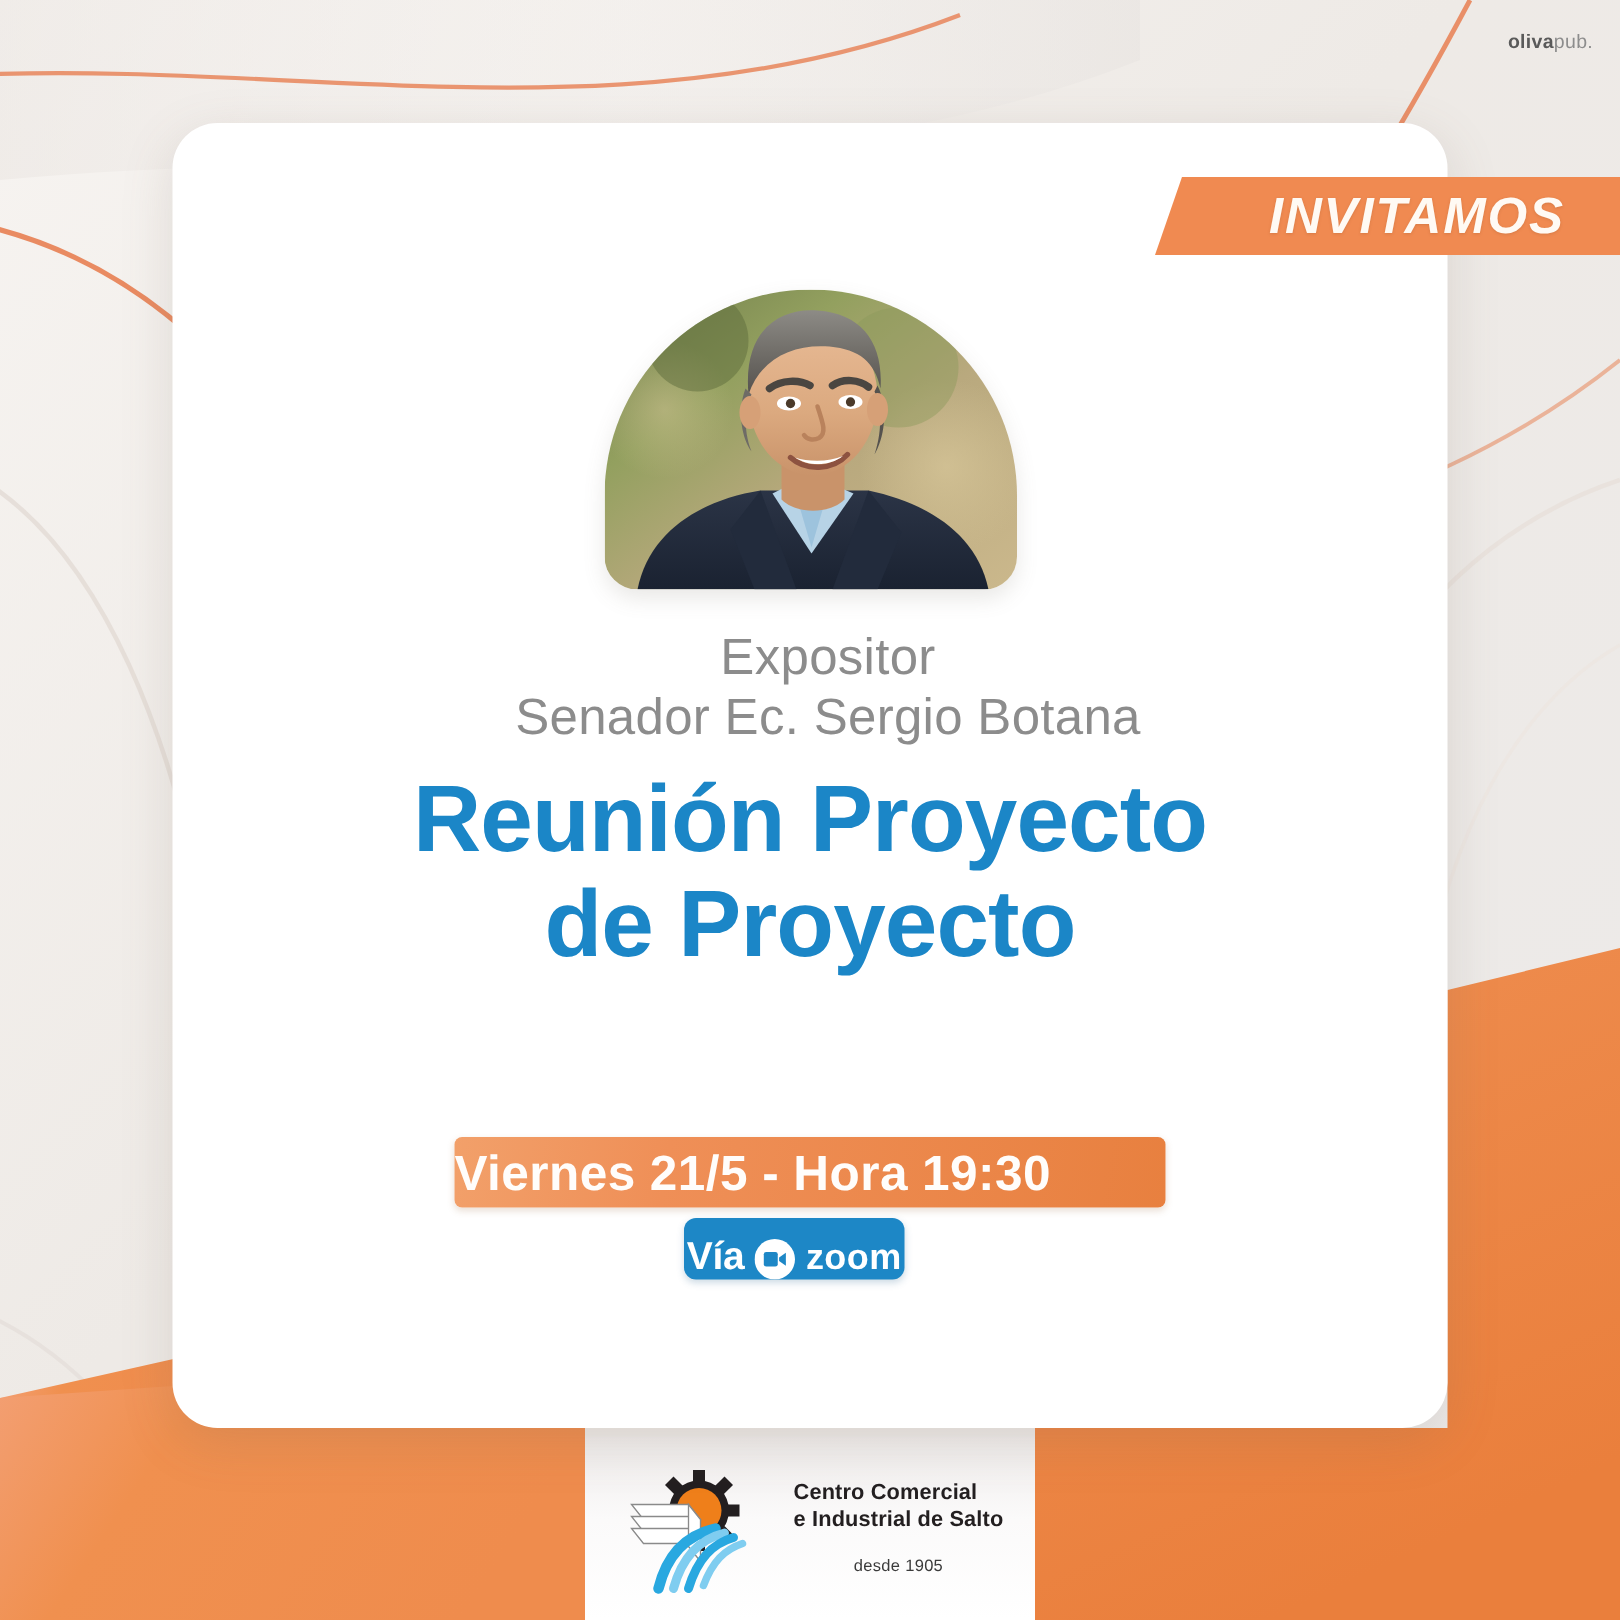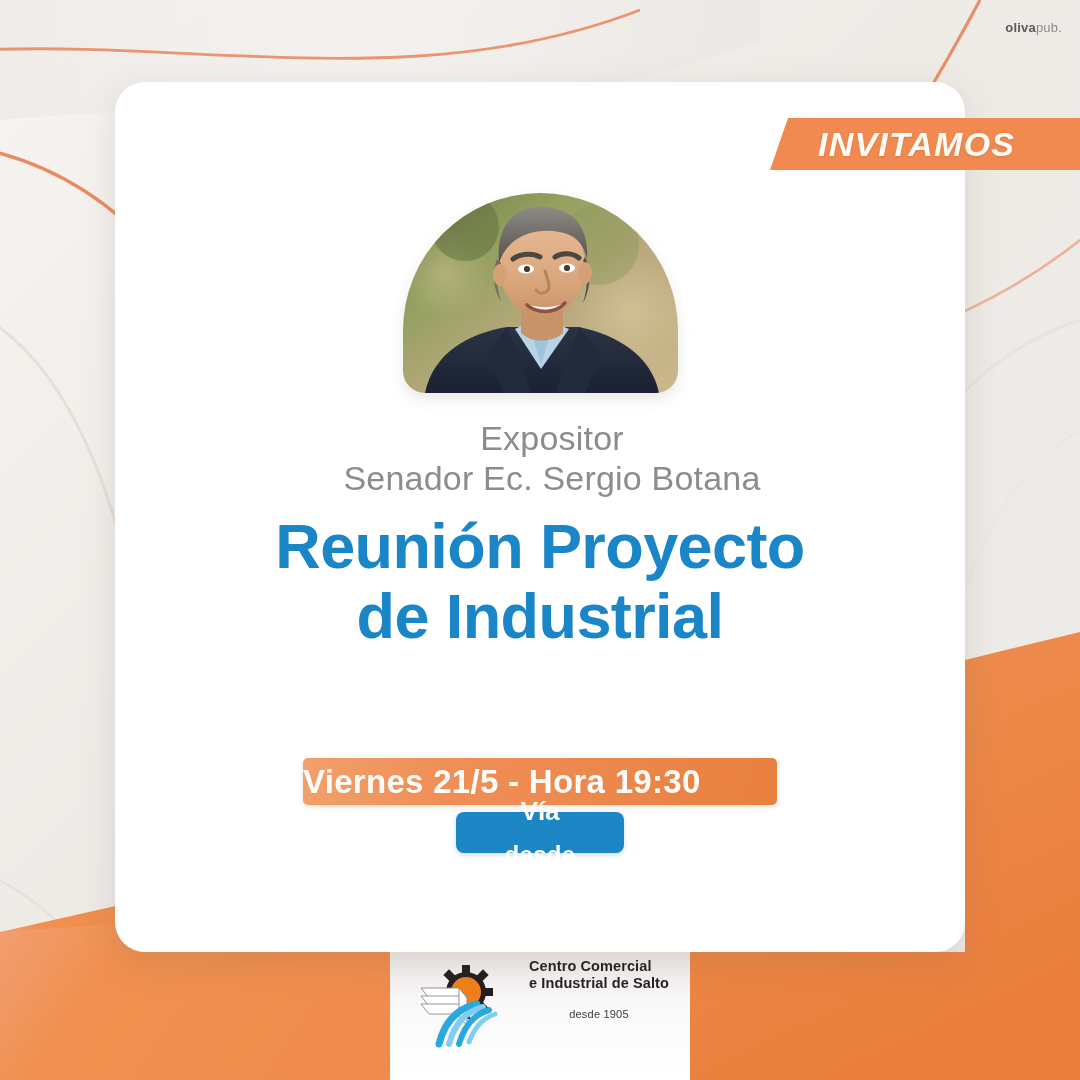--- a/index.html
+++ b/index.html
@@ -23,21 +23,21 @@
   .orange-shapes{ position:absolute; inset:0; width:1080px; height:1080px; }
 
   
   .logo-plate{
     position:absolute;
     left:390px; top:958px; width:300px; height:122px;
     background:linear-gradient(180deg,#efeceb 0%,#fbfafa 45%,#ffffff 100%);
   }
   .logo-inner{
     position:absolute; left:0; top:0; width:300px; height:122px;
-    display:flex; justify-content:center; gap:10px;
+    display:flex; align-items:center; justify-content:center; gap:10px;
   }
   .logo-mark{ width:108px; height:92px; flex:0 0 auto; }
   .logo-text{ line-height:1.18; }
   .logo-text .l1,.logo-text .l2{
     font-size:14.5px; font-weight:bold; color:#231f20; letter-spacing:.1px; white-space:nowrap;
   }
   .logo-text .l3{
     font-size:11px; color:#3b3b3b; text-align:center; margin-top:16px; letter-spacing:.2px;
   }
 
@@ -58,21 +58,21 @@
     clip-path:polygon(18px 0, 320px 0, 320px 52px, 0 52px);
     display:flex; align-items:center;
     box-shadow:0 3px 8px rgba(150,110,80,0.18);
   }
   .ribbon span{
     color:#fffaf4;
     font-size:34px;
     font-weight:bold;
     font-style:italic;
     letter-spacing:1.2px;
-    margin-left:48px;
+    margin-left:76px;
     text-shadow:0 1px 2px rgba(140,80,40,0.25);
   }
 
   
   .olivapub{
     position:absolute; right:18px; top:20px;
     font-size:13px; color:#8d8d8d; letter-spacing:.2px;
   }
   .olivapub b{ color:#5a5a5a; font-weight:bold;margin-left:10px; }
 
@@ -115,26 +115,25 @@
     display:flex; align-items:center; justify-content:flex-start;
     box-shadow:0 2px 5px rgba(160,110,70,0.22);
   }
   .date-band span{
     color:#fffdfb; font-size:33px; font-weight:bold; letter-spacing:.3px;
   }
 
   
   .zoom-badge{
     position:absolute;
-    left:456px; top:812px; width:168px; height:41px;
+    left:456px; top:812px; width:147px; height:41px;
     background:#1d87c6;
     border-radius:8px;
-    display:flex; align-items:center; justify-content:center; gap:7px;
+    display:flex; align-items:flex-end; justify-content:center; gap:7px;
     box-shadow:0 2px 5px rgba(60,110,150,0.25);
-    flex-direction:column;
   }
   .zoom-badge .via{
     color:#ffffff; font-size:26px; font-weight:bold; letter-spacing:-.2px;
   }
   .zoom-badge .zoomword{
     color:#ffffff; font-size:24px; font-weight:bold; letter-spacing:.3px;
   }
 </style>
 </head>
 <body>
@@ -308,30 +307,30 @@
     <span>INVITAMOS</span>
   </div>
 
   <div class="speaker">
     <div>Expositor</div>
     <div>Senador Ec. Sergio Botana</div>
   </div>
 
   <div class="title">
     <div>Reunión Proyecto</div>
-    <div>de Industrial</div>
+    <div>de Proyecto</div>
   </div>
 
   <div class="date-band">
     <span>Viernes 21/5 - Hora 19:30</span>
   </div>
 
   <div class="zoom-badge">
     <span class="via">Vía</span>
     <svg width="27" height="27" viewBox="0 0 27 27">
       <circle cx="13.5" cy="13.5" r="13.5" fill="#ffffff"></circle>
       <path d="M6.2 10.2 a1.6 1.6 0 0 1 1.6 -1.6 h6.1 a1.6 1.6 0 0 1 1.6 1.6 v6.6 a1.6 1.6 0 0 1 -1.6 1.6 h-6.1 a1.6 1.6 0 0 1 -1.6 -1.6 Z" fill="#1d87c6"></path>
       <path d="M16.4 12.4 L20.9 9.2 v8.6 L16.4 14.6 Z" fill="#1d87c6"></path>
     </svg>
-    <span class="zoomword">desde</span>
+    <span class="zoomword">zoom</span>
   </div>
 
 </div>
 
 </body></html>

